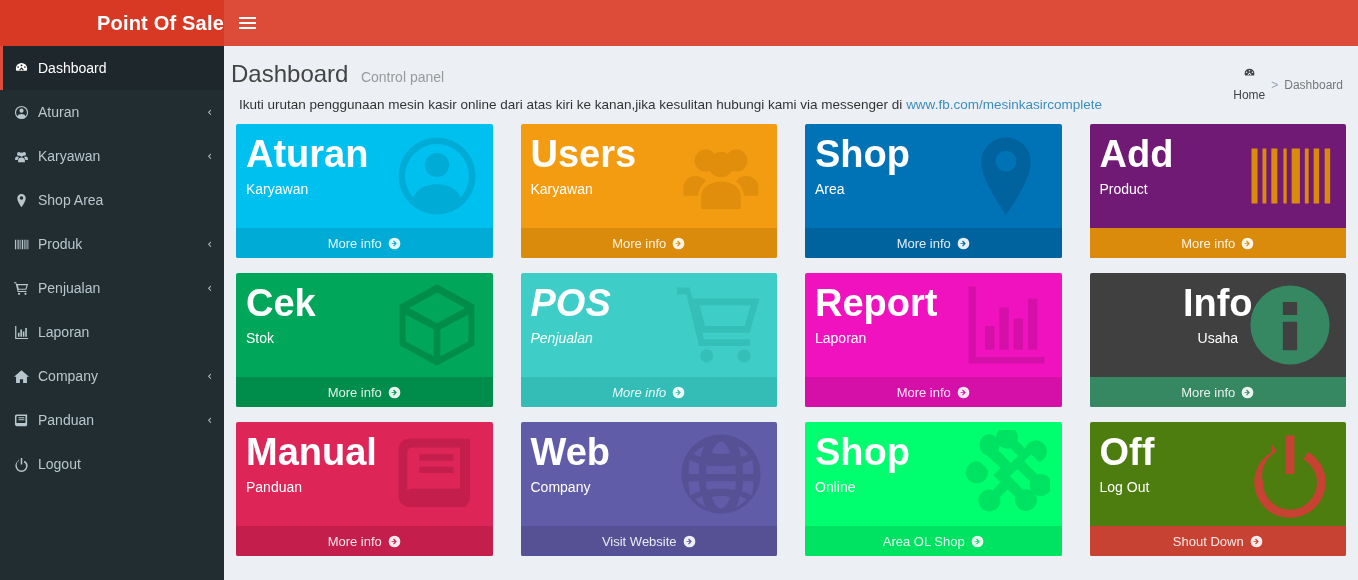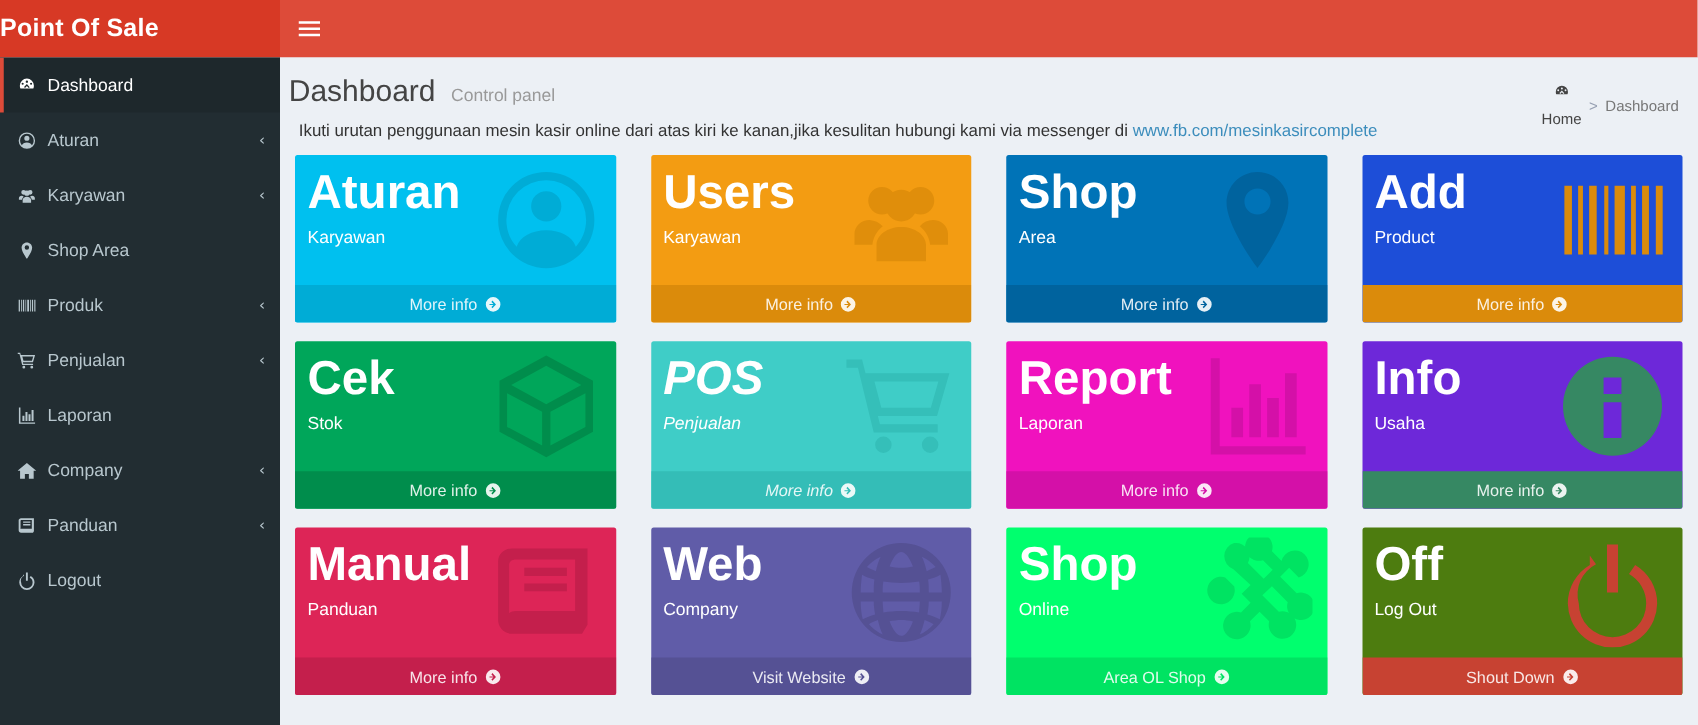--- a/index.html
+++ b/index.html
@@ -10,21 +10,21 @@
     overflow: hidden;
   }
 
   
   #topbar {
     position: absolute; top: 0; left: 0; width: 1358px; height: 46px;
     display: flex; align-items: stretch;
   }
   #logo {
     width: 224px; background: #d73925; color: #fff;
-    display: flex; align-items: center; justify-content: flex-start;
+    display: flex; align-items: center; justify-content: flex-end;
     font-size: 20px; font-weight: bold; letter-spacing: .2px;
   }
   #navbar {
     flex: 1; background: #dd4b39; display: flex; align-items: center;
   }
   #hamburger {
     width: 46px; height: 46px; display: flex; flex-direction: column;
     align-items: center; justify-content: center; gap: 3px; cursor: pointer;
   }
   #hamburger i { display: block; width: 17px; height: 2px; background: #fff; }
@@ -288,21 +288,21 @@
         </div>
         <div class="foot" style="background:#00639e">
           <span>More info</span>
           <span class="arrow">
             <svg width="13" height="13" viewBox="0 0 16 16" fill="rgba(255,255,255,.9)">
               <path d="M8 .8a7.2 7.2 0 1 0 0 14.4A7.2 7.2 0 0 0 8 .8zM7.3 4.3l3.5 3.7-3.5 3.7-1-1 2-2.1H4.4V7.7h3.9l-2-2.1z"></path>
             </svg>
           </span>
         </div>
       </div>
-      <div class="card" style="background: #1d4ed8;">
+      <div class="card" style="background: #701a75;">
         <div class="body">
           <div class="art">
             <svg width="88" height="88" viewBox="0 0 16 16" fill="#db8b0b">
               <path d="M1 3h1.1v10H1zm2 0h.7v10H3zm1.6 0h1.1v10H4.6zm2.2 0h.6v10h-.6zm1.5 0h1.5v10H8.3zm2.4 0h.7v10h-.7zm1.6 0h1v10h-1zm2 0h1v10h-1z"></path>
             </svg>
           </div>
           <div class="big">Add</div>
           <div class="sub">Product</div>
         </div>
         <div class="foot" style="background:#db8b0b">
@@ -364,21 +364,21 @@
         </div>
         <div class="foot" style="background:#d410a8">
           <span>More info</span>
           <span class="arrow">
             <svg width="13" height="13" viewBox="0 0 16 16" fill="rgba(255,255,255,.9)">
               <path d="M8 .8a7.2 7.2 0 1 0 0 14.4A7.2 7.2 0 0 0 8 .8zM7.3 4.3l3.5 3.7-3.5 3.7-1-1 2-2.1H4.4V7.7h3.9l-2-2.1z"></path>
             </svg>
           </span>
         </div>
       </div>
-      <div class="card" style="background: #6d28d9;">
+      <div class="card" style="background: #404040; text-align: center;">
         <div class="body">
           <div class="art">
             <svg width="88" height="88" viewBox="0 0 16 16" fill="#368863">
               <path d="M8 .8a7.2 7.2 0 1 0 0 14.4A7.2 7.2 0 0 0 8 .8zm-1.3 3h2.6v2.4H6.7zm0 3.6h2.6v5.2H6.7z"></path>
             </svg>
           </div>
           <div class="big">Info</div>
           <div class="sub">Usaha</div>
         </div>
         <div class="foot" style="background:#368863">

